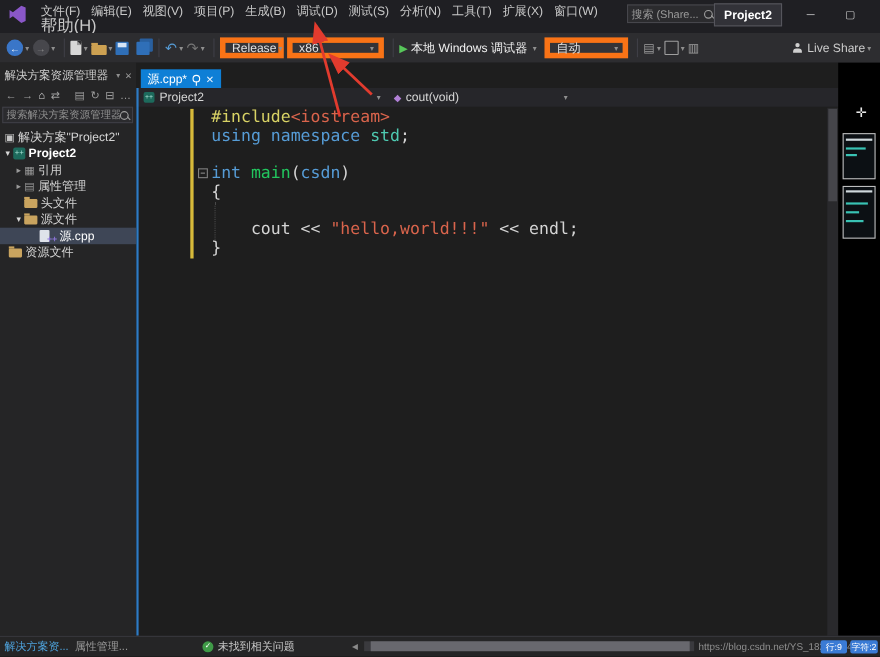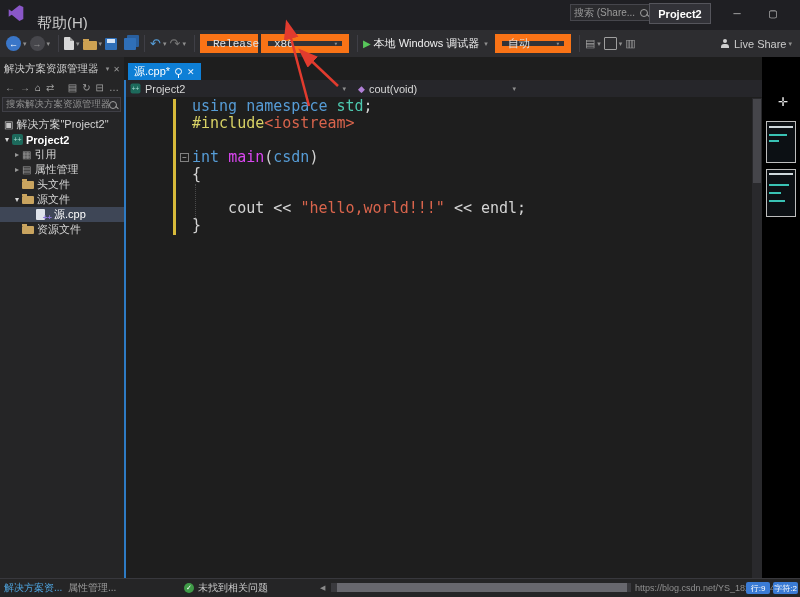--- a/index.html
+++ b/index.html
@@ -34,22 +34,22 @@
   .circ.blue{background:#3a76c8;}
   .circ.gray{background:#47474c;color:#8f8f8f;}
   .ico-doc{width:10px;height:13px;background:#d8d8d8;border-radius:1px;position:relative;}
   .ico-doc::after{content:"";position:absolute;right:0;top:0;border:2px solid #2d2d30;border-left-color:#9a9a9a;border-bottom-color:#9a9a9a;}
   .ico-folder{width:14px;height:9px;background:#cda152;border-radius:1px;position:relative;margin-top:3px;}
   .ico-folder::before{content:"";position:absolute;top:-2px;left:0;width:6px;height:2px;background:#cda152;}
   .ico-save{width:12px;height:12px;background:#2f6fb8;border-radius:1px;position:relative;}
   .ico-save::after{content:"";position:absolute;left:2px;top:1px;width:8px;height:4px;background:#d6e4f5;}
   .ico-save2{width:12px;height:12px;background:#2f6fb8;border-radius:1px;position:relative;box-shadow:3px -3px 0 #295f9e;}
   .glyph{color:#9f9f9f;}
-  .combo{height:19px;background:#333337;border:7px solid #f97316;display:flex;align-items:center;
-         padding:0 4px 0 6px;color:#e0e0e0;box-sizing:border-box;font-family:Liberation Mono, monospace;}
+  .combo{height:19px;background:#333337;border:5px solid #f97316;display:flex;align-items:center;
+         padding:0 4px 0 6px;color:#e0e0e0;box-sizing:border-box;}
   .combo .lbl{flex:1;white-space:nowrap;}
   .run-lbl{color:#f0f0f0;margin:0 3px;}
   .person{width:9px;height:9px;position:relative;margin-right:4px;}
   .person::before{content:"";position:absolute;left:2.5px;top:0;width:4px;height:4px;border-radius:50%;background:#cfcfcf;}
   .person::after{content:"";position:absolute;left:0.5px;top:5px;width:8px;height:4px;border-radius:3px 3px 0 0;background:#cfcfcf;}
   .sq-ico{width:11px;height:11px;border:1px solid #9f9f9f;border-radius:1px;}
 
   
   .se{left:0;top:57px;width:124px;height:521px;background:#252526;box-sizing:border-box;}
   .se-title{position:absolute;left:0;top:5px;width:124px;height:14px;display:flex;align-items:center;
@@ -91,21 +91,21 @@
   .cube{color:#b180d7;font-size:9px;}
   .blue-edge{position:absolute;left:0;top:23px;width:2px;height:498px;background:#2e7bc4;}
   .change-bar{position:absolute;left:49px;top:42px;width:3px;height:136px;background:#d7ba3a;}
   .fold-box{position:absolute;left:56px;top:96px;width:9px;height:9px;border:1px solid #808080;
             background:#1e1e1e;color:#c8c8c8;font-size:8px;line-height:7px;text-align:center;box-sizing:border-box;}
   .brace-guide{position:absolute;left:71px;top:127px;height:34px;border-left:1px dotted #4a4a4a;}
   .code{position:absolute;left:68px;top:41px;right:14px;font-family:"DejaVu Sans Mono","Liberation Mono",monospace;
         font-size:15px;}
   .code-line{height:17px;line-height:17px;white-space:pre;}
   .tk-pp{color:#d8d265;} .tk-str{color:#d9644c;} .tk-kw{color:#569cd6;}
-  .tk-type{color:#4ec9b0;} .tk-fn{color:#d946ef;} .tk-pl{color:#d4d4d4;}
+  .tk-type{color:#4ec9b0;} .tk-fn{color:#22c55e;} .tk-pl{color:#d4d4d4;}
   .vscroll{position:absolute;left:628px;top:41px;width:10px;bottom:0;background:#29292c;}
   .vthumb{position:absolute;left:1px;top:1px;width:8px;height:84px;background:#45454a;}
 
   
   .strip{left:762px;top:57px;width:38px;height:521px;background:#000;}
   .pan-ico{position:absolute;left:16px;top:38px;color:#e8e8e8;font-size:12px;}
   .thumb{position:absolute;left:4px;width:30px;border:1px solid #bdbdbd;background:#0c1014;box-sizing:border-box;}
   .thumb .bar{position:absolute;left:2px;height:2px;background:#39c2b4;}
   .thumb .bar.w{background:#cfd8dc;}
 
@@ -127,20 +127,33 @@
 </style>
 </head>
 <body>
 
 <div class="screen">
 
   <div class="abs titlebar">
     <svg class="abs vs-logo" viewBox="0 0 16 16">
       <path d="M11 1 L14.5 2.6 V13.4 L11 15 L4.2 9.6 L1.5 11.4 V4.6 L4.2 6.4 Z M4.2 6.4 L7.5 8 L4.2 9.6 Z M11 4.5 V11.5 L7.8 8 Z" fill="#8a57c8"></path>
     </svg>
+    <div class="abs menu-row" id="menu-row1">
+        <span class="menu-item">文件(F)</span>
+        <span class="menu-item">编辑(E)</span>
+        <span class="menu-item">视图(V)</span>
+        <span class="menu-item">项目(P)</span>
+        <span class="menu-item">生成(B)</span>
+        <span class="menu-item">调试(D)</span>
+        <span class="menu-item">测试(S)</span>
+        <span class="menu-item">分析(N)</span>
+        <span class="menu-item">工具(T)</span>
+        <span class="menu-item">扩展(X)</span>
+        <span class="menu-item">窗口(W)</span>
+      </div>
     <div class="abs menu-row2">
       <span class="menu-item">帮助(H)</span>
     </div>
     <div class="abs qsearch">
       <span class="ph">搜索 (Share...</span>
       <span class="mag"></span>
     </div>
     <div class="abs title-badge">Project2</div>
     <div class="abs winbtn" style="left:722px;">
       <span>─</span>
@@ -272,21 +285,21 @@
         <span class="t-arrow exp">▾</span>
         <span class="folder-ico"></span>
         <span class="t-label">源文件</span>
       </div>
       <div class="tree-row selected" style="padding-left:36px;">
         <span class="cppfile-ico">
             <i class="pp-mark">++</i>
           </span>
         <span class="t-label" style="margin-left:9px;">源.cpp</span>
       </div>
-      <div class="tree-row" style="padding-left:22px;">
+      <div class="tree-row" style="padding-left:8px;">
         <span class="folder-ico"></span>
         <span class="t-label">资源文件</span>
       </div>
     </div>
   </div>
 
   <div class="abs editor">
     <div class="doc-tab">
       <span>源.cpp*</span>
       <span class="pin"></span>
@@ -304,22 +317,22 @@
         <span class="lbl">cout(void)</span>
         <span class="fill"></span>
         <span class="caret">▾</span>
       </div>
     </div>
     <div class="blue-edge"></div>
     <div class="change-bar"></div>
     <div class="fold-box">−</div>
     <div class="brace-guide"></div>
     <div class="code" id="code-lines">
+        <div class="code-line"><span class="tk-pp">#include</span><span class="tk-str">&lt;iostream&gt;</span></div>
         <div class="code-line"><span class="tk-kw">using namespace </span><span class="tk-type">std</span><span class="tk-pl">;</span></div>
-        <div class="code-line"><span class="tk-pp">#include</span><span class="tk-str">&lt;iostream&gt;</span></div>
         <div class="code-line"></div>
         <div class="code-line"><span class="tk-kw">int </span><span class="tk-fn">main</span><span class="tk-pl">(</span><span class="tk-kw">csdn</span><span class="tk-pl">)</span></div>
         <div class="code-line"><span class="tk-pl">{</span></div>
         <div class="code-line"></div>
         <div class="code-line"><span class="tk-pl">    cout &lt;&lt; </span><span class="tk-str">"hello,world!!!"</span><span class="tk-pl"> &lt;&lt; endl;</span></div>
         <div class="code-line"><span class="tk-pl">}</span></div>
       </div>
     <div class="vscroll">
       <div class="vthumb"></div>
     </div>

